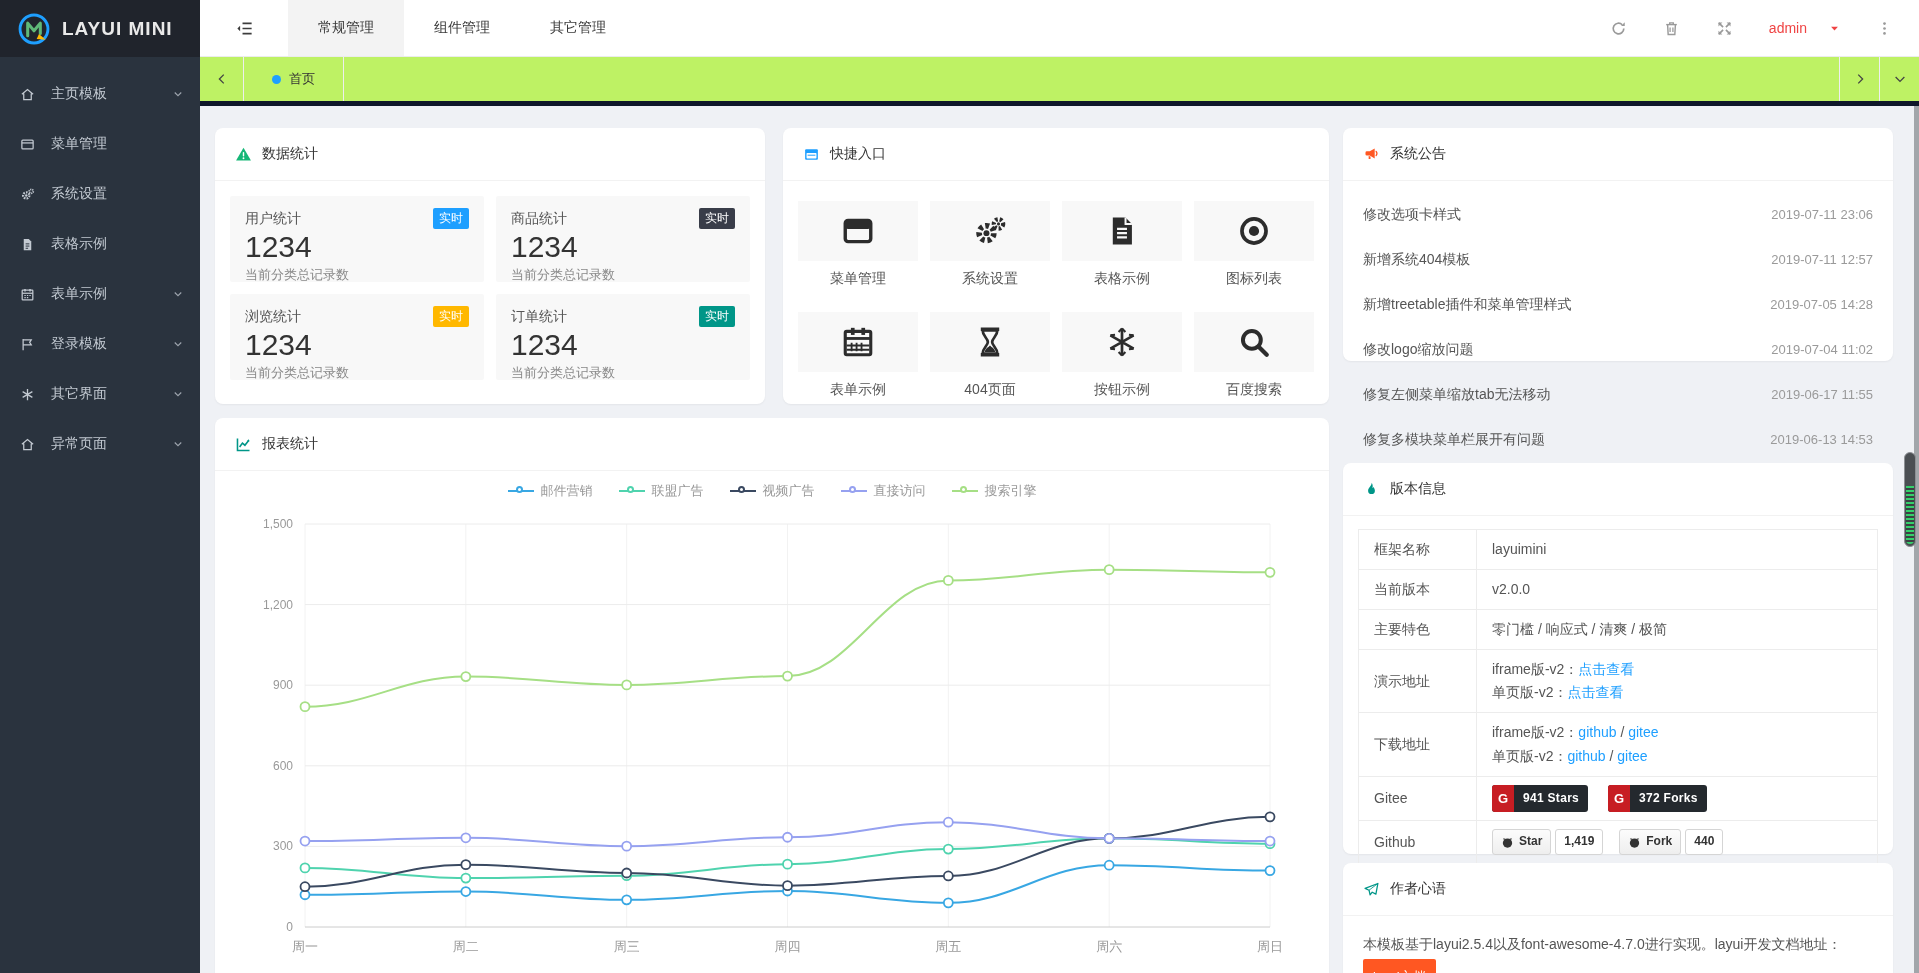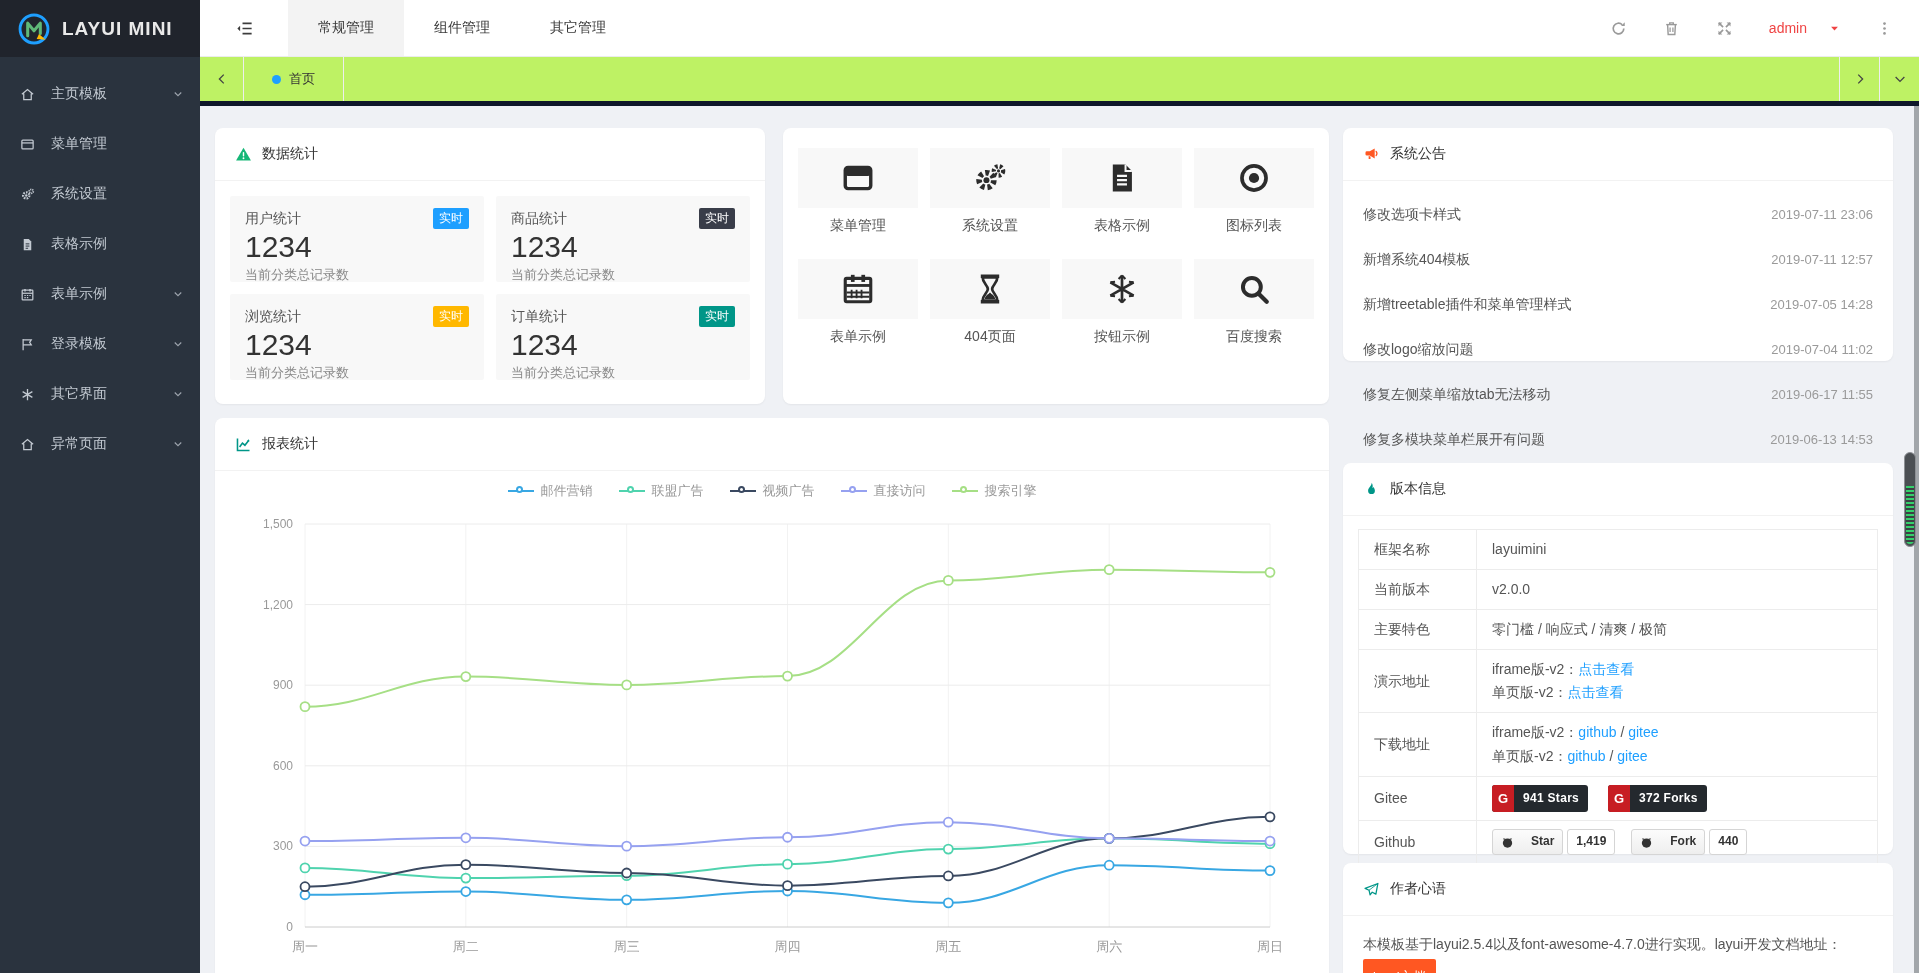--- a/index.html
+++ b/index.html
@@ -86,21 +86,21 @@
   .version-body { padding:13px 15px; }
   table.vt { width:100%; border-collapse:collapse; font-size:14px; color:#555; }
   .vt td { border:1px solid #ececec; padding:8px 15px; line-height:1.65; }
   .vt td.lbl { width:118px; }
   .vt a { color:#1E9FFF; text-decoration:none; cursor:pointer; }
   .gitee-badge { display:inline-flex; align-items:stretch; border-radius:3px; overflow:hidden;
     background:#24292e; color:#fff; font-size:12px; font-weight:bold; margin-right:16px; vertical-align:middle; }
   .gb-g { background:#c71d23; width:22px; display:flex; align-items:center; justify-content:center; font-size:13px; }
   .gb-t { padding:4px 9px; display:flex; align-items:center; letter-spacing:.3px; }
   .gh-group { display:inline-flex; align-items:center; gap:4px; margin-right:12px; vertical-align:middle; }
-  .gh-btn, .gh-count { display:inline-flex; align-items:center; gap:17px; border:1px solid #d5d5d5; border-radius:3px;
+  .gh-btn, .gh-count { display:inline-flex; align-items:center; gap:5px; border:1px solid #d5d5d5; border-radius:3px;
     background:linear-gradient(#fcfcfc,#eee); padding:2px 8px; font-size:12px; font-weight:bold; color:#333; cursor:pointer; }
   .gh-count { background:#fff; }
   .gh-btn svg { width:13px; height:13px; }
 
   
   #card-author { left:1143px; top:757px; width:550px; height:240px; }
   .author-body { padding:14px 20px; font-size:14px; color:#555; line-height:29px; }
   .btn-orange { display:inline-block; background:#FF5722; color:#fff; font-size:13px; padding:3px 10px; border-radius:2px; cursor:pointer; }
 
   
@@ -322,20 +322,30 @@
             <span>订单统计</span>
             <span class="stat-badge" style="background: rgb(0, 150, 136);">实时</span>
           </div>
         <div class="stat-value">1234</div>
         <div class="stat-caption">当前分类总记录数</div>
       </div>
     </div>
   </div>
 
   <div class="card" id="card-quick">
+    <div class="card-header">
+      <span class="ch-icon">
+        <svg viewBox="0 0 24 24">
+            <rect x="3" y="4.5" width="18" height="15" rx="1.5" fill="#1E9FFF"></rect>
+            <rect x="5" y="10" width="14" height="7.5" rx=".8" fill="#fff"></rect>
+            <path d="M6.5 13h11" stroke="#1E9FFF" stroke-width="1.4"></path>
+          </svg>
+      </span>
+      <span>快捷入口</span>
+    </div>
     <div class="quick-grid">
       <div class="quick-item">
         <div class="quick-box">
             <svg viewBox="0 0 24 24">
               <rect x="3" y="4.5" width="18" height="15" rx="2" fill="none" stroke="currentColor" stroke-width="2.4"></rect>
               <rect x="3" y="4.5" width="18" height="6" rx="2" fill="currentColor"></rect>
             </svg>
           </div>
         <div class="quick-label">菜单管理</div>
       </div>

